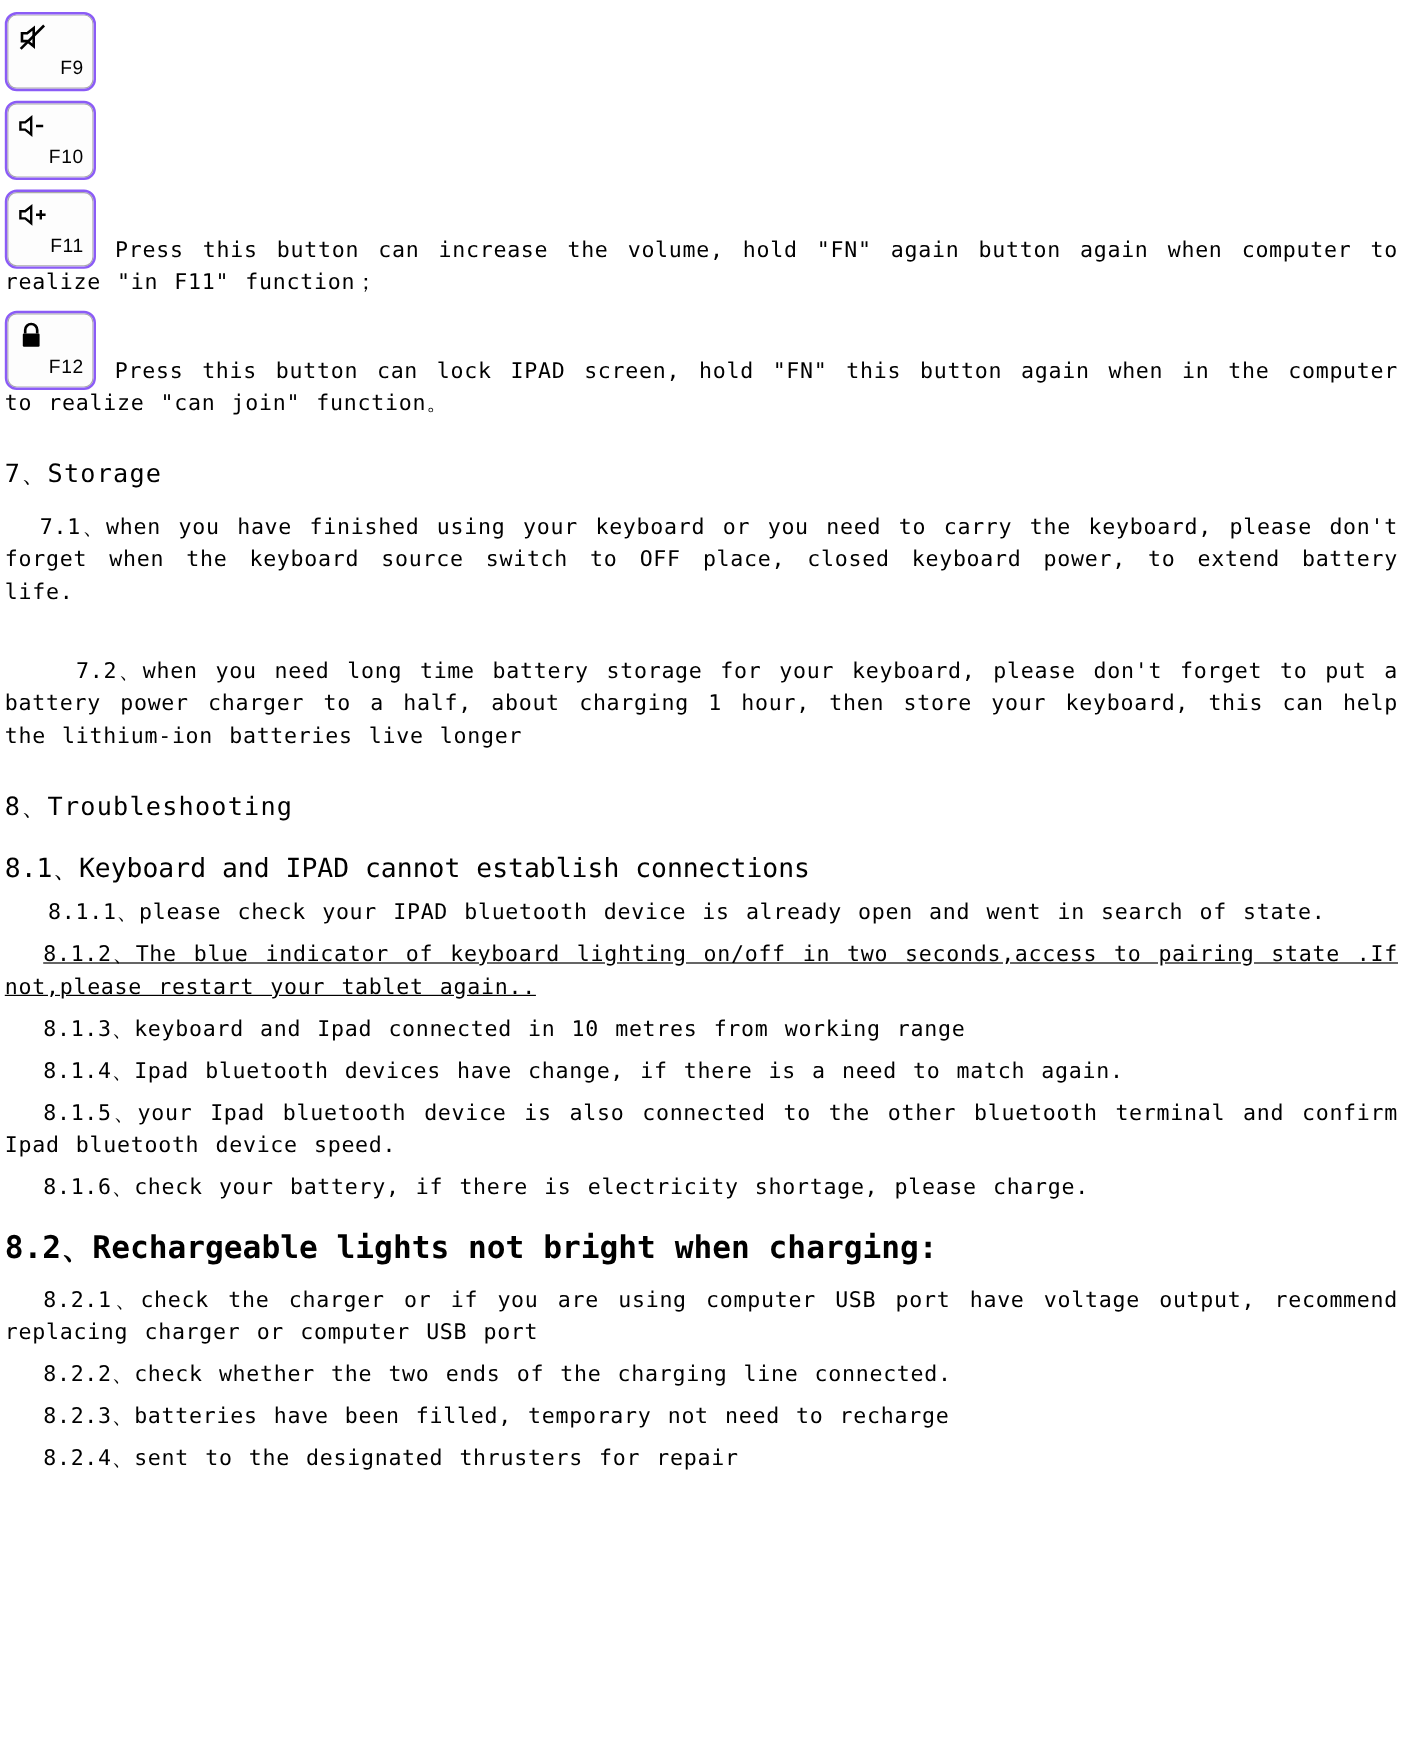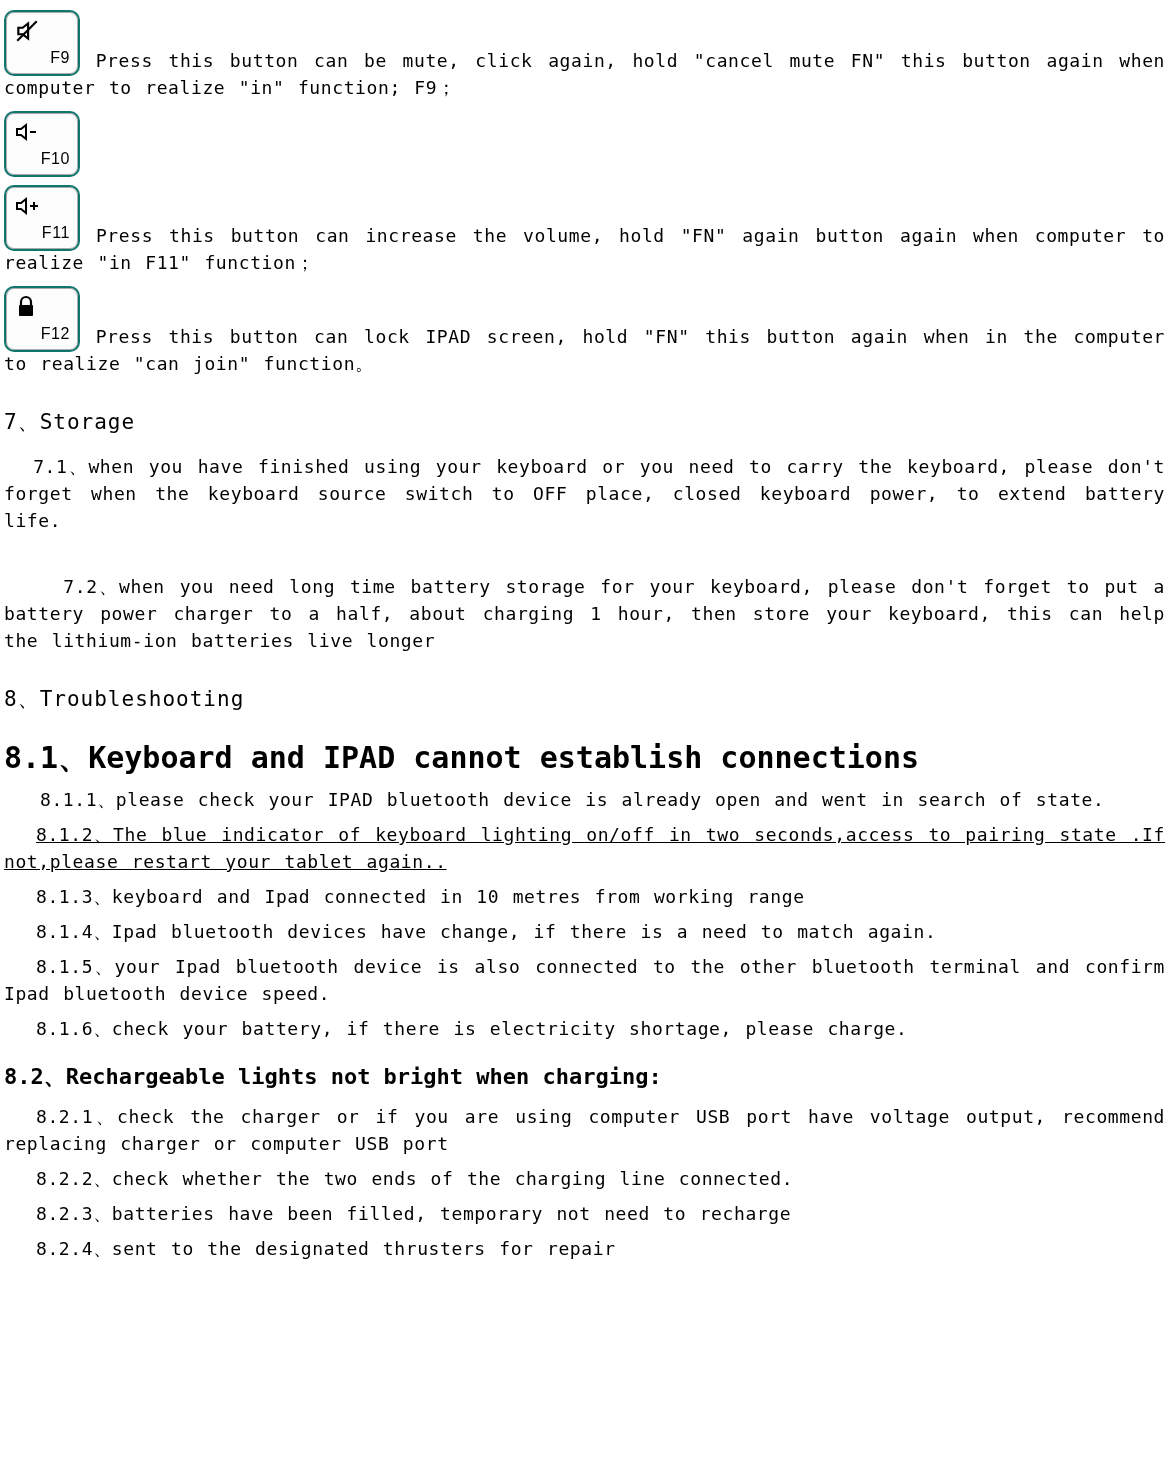--- a/index.html
+++ b/index.html
@@ -8,21 +8,21 @@
     color: #000;
     margin: 0;
     padding: 4px 4px 20px 4px;
     line-height: 1.5;
     width: 1161px;
   }
   .key {
     display: inline-block;
     width: 72px;
     height: 62px;
-    border: 2px solid #0f766e;
+    border: 2px solid #8b5cf6;
     border-radius: 10px;
     background: #fdfdfd;
     position: relative;
     vertical-align: bottom;
     margin-bottom: -2px;
     box-shadow: inset 0 0 0 1px #aaa;
   }
   .key .icon {
     position: absolute;
     top: 6px;
@@ -39,26 +39,26 @@
     margin: 6px 0 10px 0;
     text-align: justify;
   }
   h2.sec {
     font-size: 21px;
     font-weight: normal;
     margin: 30px 0 14px 0;
     letter-spacing: 1px;
   }
   h3.sub {
-    font-size: 30px;
-    font-weight: bold;
+    font-size: 22px;
+    font-weight: normal;
     margin: 20px 0 6px 0;
   }
   h3.sub2 {
-    font-size: 22px;
+    font-size: 26px;
     font-weight: bold;
     margin: 18px 0 10px 0;
   }
   p {
     margin: 4px 0 8px 0;
     text-align: justify;
     letter-spacing: 0.6px;
     word-spacing: 2px;
   }
   .indent2 { padding-left: 36px; }
@@ -74,21 +74,20 @@
 <p class="keyrow">
   <span class="key">
     <span class="icon">
       <svg width="26" height="26" viewBox="0 0 24 24" fill="none" stroke="#000" stroke-width="2">
         <path d="M4 9 L4 15 L8 15 L13 19 L13 5 L8 9 Z"></path>
         <line x1="3" y1="21" x2="21" y2="3"></line>
       </svg>
     </span>
     <span class="klabel">F9</span>
   </span>
-  <span> Press this button can be mute, click again, hold "cancel mute FN" this button again when computer to realize "in" function; F9；</span>
 </p>
 
 
 <p class="keyrow">
   <span class="key">
     <span class="icon">
       <svg width="28" height="26" viewBox="0 0 28 24" fill="none" stroke="#000" stroke-width="2">
         <path d="M3 9 L3 15 L7 15 L12 19 L12 5 L7 9 Z"></path>
         <line x1="16" y1="12" x2="22" y2="12"></line>
       </svg>

